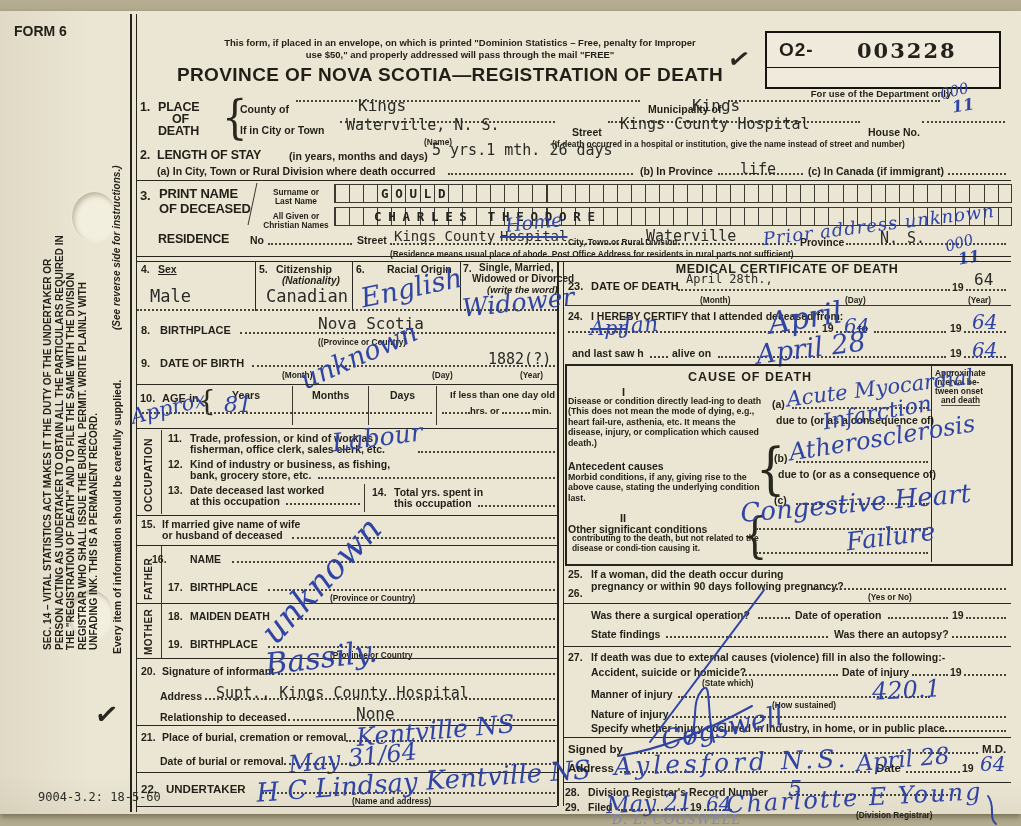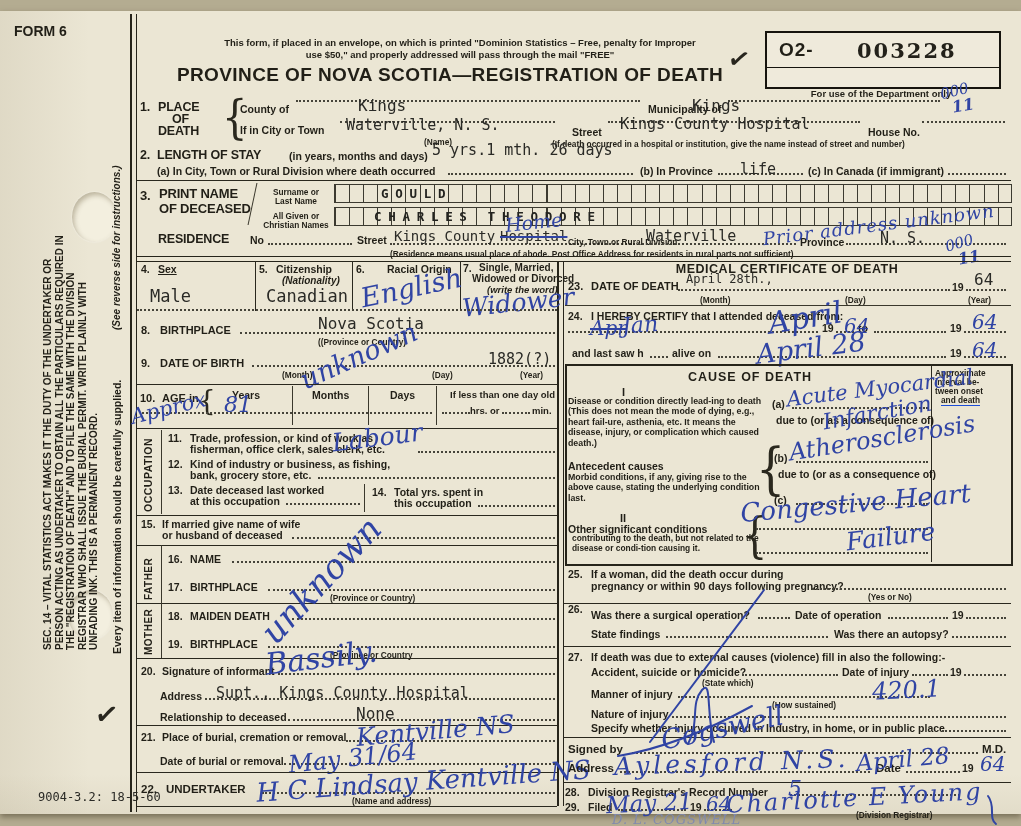--- a/index.html
+++ b/index.html
@@ -217,21 +217,21 @@
   <div class="hl" style="left:137px;top:515px;width:420px;"></div>
 
   <div class="lbl" style="left:141px;top:518px;">15.</div>
   <div class="lbl" style="left:162px;top:518px;">If married give name of wife</div>
   <div class="lbl" style="left:162px;top:529px;">or husband of deceased</div>
   <div class="dots" style="left:292px;top:537px;width:263px;"></div>
   <div class="hl" style="left:137px;top:545px;width:420px;"></div>
 
   <div class="abs rot" style="left:143px;top:600px;width:52px;font-weight:700;font-size:10px;letter-spacing:.5px;">FATHER</div>
   <div class="vl" style="left:161px;top:545px;height:58px;border-left:1px solid #3a382c;"></div>
-  <div class="lbl" style="left:168px;top:553px;text-align:center;">16.</div>
+  <div class="lbl" style="left:152px;top:553px;text-align:center;">16.</div>
   <div class="lbl" style="left:190px;top:553px;">NAME</div>
   <div class="dots" style="left:232px;top:561px;width:323px;"></div>
   <div class="lbl" style="left:168px;top:581px;">17.</div>
   <div class="lbl" style="left:190px;top:581px;">BIRTHPLACE</div>
   <div class="dots" style="left:268px;top:589px;width:287px;"></div>
   <div class="fine" style="left:330px;top:593px;">(Province or Country)</div>
   <div class="hl" style="left:137px;top:603px;width:420px;"></div>
 
   <div class="abs rot" style="left:143px;top:655px;width:50px;font-weight:700;font-size:10px;letter-spacing:.5px;">MOTHER</div>
   <div class="vl" style="left:161px;top:603px;height:55px;border-left:1px solid #3a382c;"></div>
@@ -342,21 +342,21 @@
   <div class="hw" style="left:740px;top:488px;font-size:26px;transform:rotate(-5deg);">Congestive Heart</div>
   <div class="hw" style="left:846px;top:522px;font-size:25px;transform:rotate(-7deg);">Failure</div>
 
   <div class="lbl" style="left:568px;top:568px;">25.</div>
   <div class="lbl" style="left:591px;top:568px;">If a woman, did the death occur during</div>
   <div class="lbl" style="left:591px;top:580px;">pregnancy or within 90 days following pregnancy?</div>
   <div class="dots" style="left:812px;top:588px;width:194px;"></div>
   <div class="fine" style="left:868px;top:592px;">(Yes or No)</div>
   <div class="hl" style="left:563px;top:603px;width:448px;"></div>
 
-  <div class="lbl" style="left:568px;top:603px;">26.</div>
+  <div class="lbl" style="left:568px;top:587px;">26.</div>
   <div class="lbl" style="left:591px;top:609px;">Was there a surgical operation?</div>
   <div class="dots" style="left:758px;top:617px;width:32px;"></div>
   <div class="lbl" style="left:795px;top:609px;">Date of operation</div>
   <div class="dots" style="left:888px;top:617px;width:60px;"></div>
   <div class="lbl" style="left:952px;top:609px;">19</div>
   <div class="dots" style="left:966px;top:617px;width:40px;"></div>
   <div class="lbl" style="left:591px;top:628px;">State findings</div>
   <div class="dots" style="left:666px;top:636px;width:162px;"></div>
   <div class="lbl" style="left:834px;top:628px;">Was there an autopsy?</div>
   <div class="dots" style="left:952px;top:636px;width:54px;"></div>

